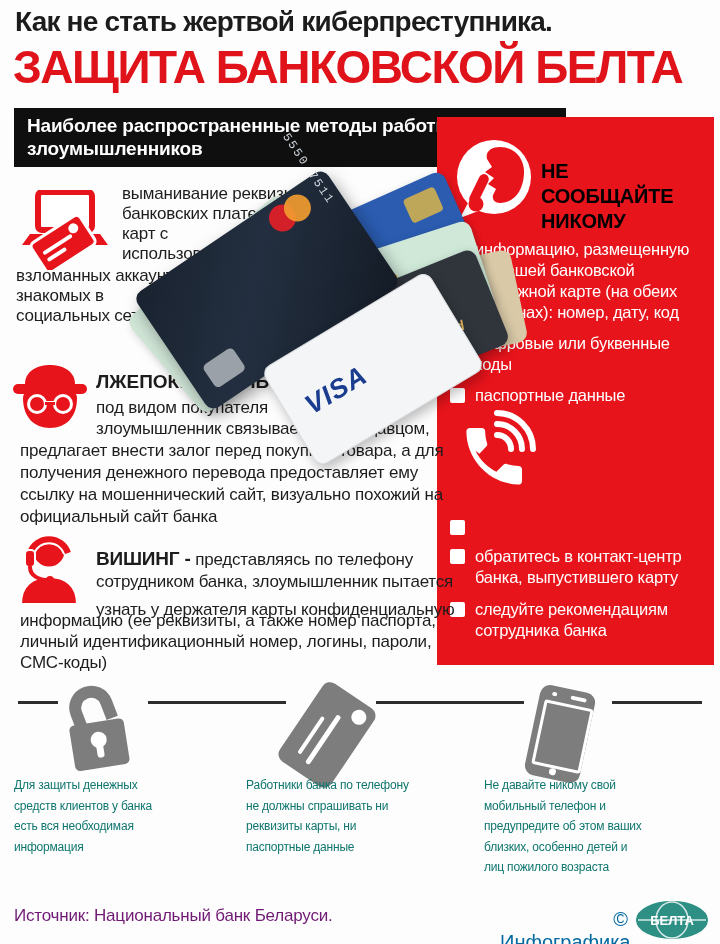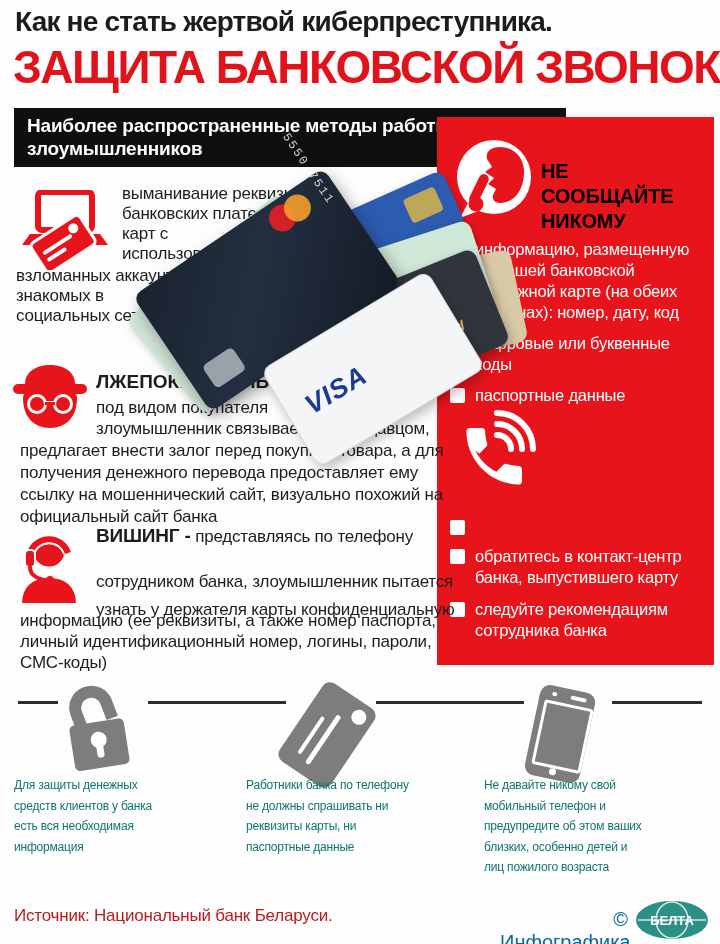--- a/index.html
+++ b/index.html
@@ -37,21 +37,21 @@
   .m1-icon{left:16px;top:190px;z-index:2;}
   .m1-top{left:122px;top:184px;line-height:20px;z-index:2;}
   .m1-bottom{left:16px;top:266px;line-height:20px;z-index:2;}
 
   .m2-icon{left:12px;top:364px;z-index:2;}
   .m2-heading{left:96px;top:371px;font-size:19px;font-weight:700;z-index:2;}
   .m2-top{left:96px;top:397px;line-height:21px;z-index:2;}
   .m2-bottom{left:20px;top:440px;line-height:22px;z-index:2;}
 
   .m3-icon{left:16px;top:526px;z-index:2;}
-  .m3-line1{left:96px;top:525px;z-index:2;}
+  .m3-line1{left:96px;top:548px;z-index:2;}
   .m3-line1 b{font-size:19px;font-weight:700;}
   .m3-top{left:96px;top:568px;line-height:28px;z-index:2;}
   .m3-bottom{left:20px;top:610px;line-height:21px;z-index:2;}
 
   
   .cards{left:148px;top:196px;width:332px;height:218px;z-index:3;pointer-events:none;}
   .bcard{position:absolute;border-radius:10px;}
   .card-mint{left:-6px;top:46px;width:200px;height:124px;background:#cfe5d6;transform:rotate(-40deg);box-shadow:0 4px 10px rgba(0,0,0,.2);}
   .card-blue{left:150px;top:4px;width:172px;height:104px;background:#2b5cb0;transform:rotate(-24deg);box-shadow:0 4px 10px rgba(0,0,0,.25);}
   .card-blue .visa-w{position:absolute;left:14px;top:38px;color:#fff;font-style:italic;font-weight:700;font-size:19px;letter-spacing:1px;}
@@ -90,31 +90,31 @@
   .phonetip .spk{position:absolute;right:9px;top:6px;width:16px;height:4px;background:#fff;border-radius:2px;}
   .phonetip .spd{position:absolute;left:12px;top:6px;width:5px;height:4px;background:#fff;border-radius:2px;}
   .phonetip .hm{position:absolute;left:25px;bottom:4px;width:7px;height:7px;background:#fff;border-radius:50%;}
 
   .tip-text{top:775px;font-size:12px;line-height:20.5px;letter-spacing:-0.2px;color:#0f766e;}
   .tip1{left:14px;width:220px;}
   .tip2{left:246px;width:236px;}
   .tip3{left:484px;width:236px;}
 
   
-  .src{left:14px;top:906px;font-size:17px;color:#b91c1c;letter-spacing:-0.2px;}
+  .src{left:14px;top:906px;font-size:17px;color:#701a75;letter-spacing:-0.2px;}
   .credit{left:500px;top:908px;width:128px;text-align:right;font-size:20px;color:#0369a1;}
   .belta{left:634px;top:899px;}
 </style>
 </head>
 <body>
 
 <div id="root">
 
   <div class="abs title">Как не стать жертвой киберпреступника.</div>
-  <div class="abs subtitle">ЗАЩИТА БАНКОВСКОЙ ЗВОНОК</div>
+  <div class="abs subtitle">ЗАЩИТА БАНКОВСКОЙ БЕЛТА</div>
 
   <div class="abs banner">
     <div class="banner-text pre">Наиболее распространенные методы работы
 злоумышленников</div>
   </div>
 
   <div class="abs red-panel">
 
     <div class="abs warn-icon">
       <svg width="84" height="84" viewBox="0 0 84 84">

